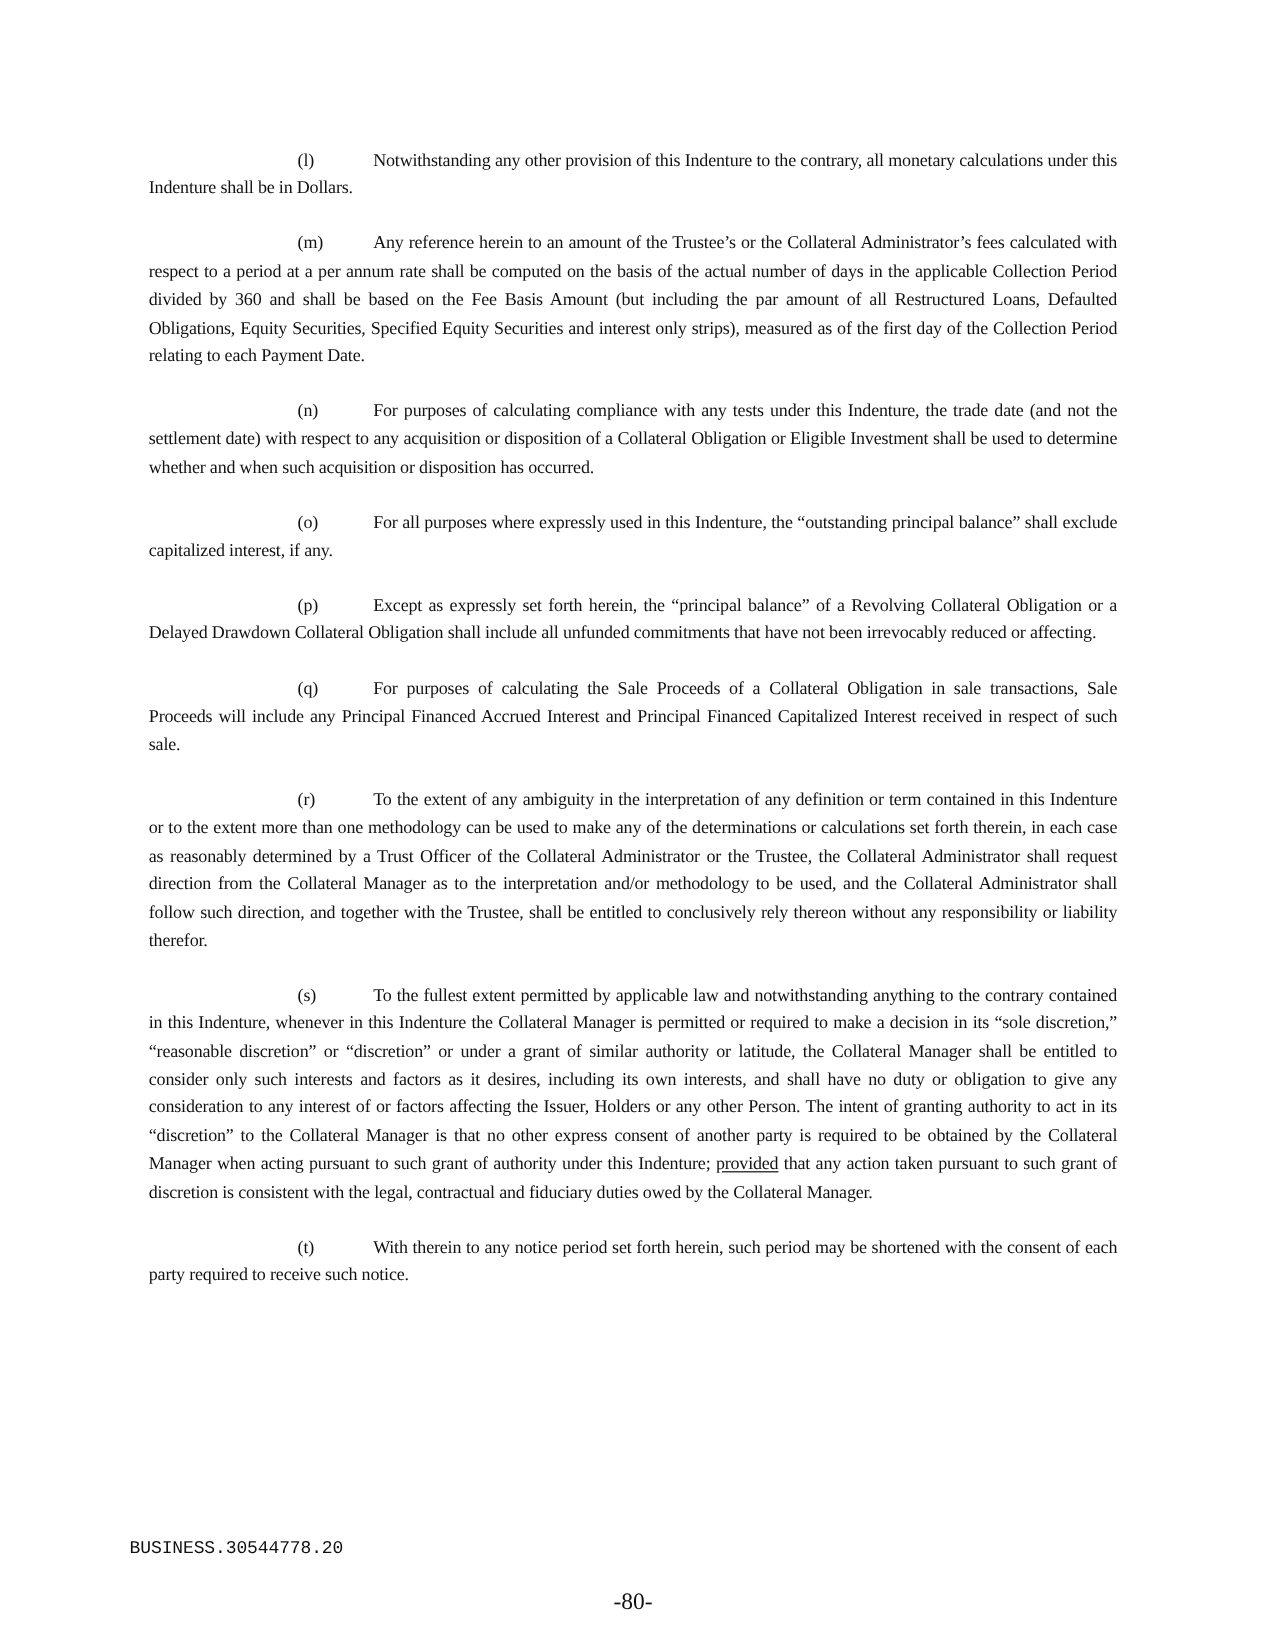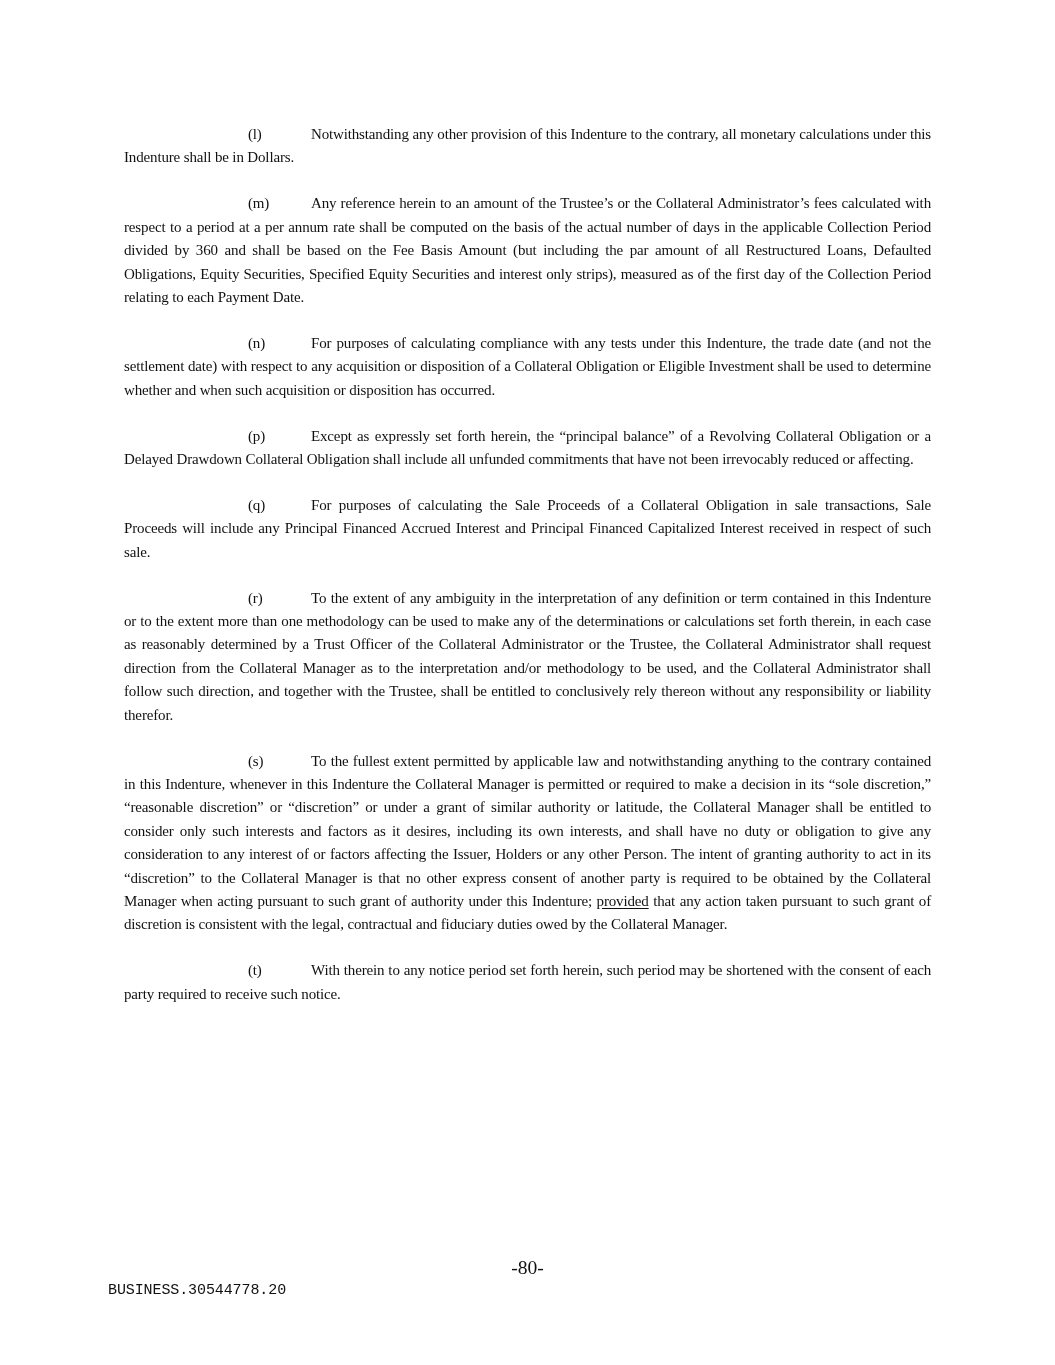--- a/index.html
+++ b/index.html
@@ -32,21 +32,21 @@
       display: inline-block;
       margin-left: 124px;
       width: 63px;
     }
     .para u {
       text-decoration: underline;
       text-underline-offset: 2px;
     }
     .page-number {
       position: absolute;
-      top: 1256px;
+      top: 1324px;
       left: 0;
       width: 1055px;
       text-align: center;
       font-size: 19.6px;
       line-height: 23px;
     }
     .doc-id {
       position: absolute;
       left: 108px;
       top: 1284px;
@@ -60,20 +60,21 @@
 <body>
 
 <div class="page">
 
   <p class="para"><span class="label">(l)</span><span>Notwithstanding any other provision of this Indenture to the contrary, all monetary calculations under this Indenture shall be in Dollars.</span></p>
 
   <p class="para"><span class="label">(m)</span><span>Any reference herein to an amount of the Trustee’s or the Collateral Administrator’s fees calculated with respect to a period at a per annum rate shall be computed on the basis of the actual number of days in the applicable Collection Period divided by 360 and shall be based on the Fee Basis Amount (but including the par amount of all Restructured Loans, Defaulted Obligations, Equity Securities, Specified Equity Securities and interest only strips), measured as of the first day of the Collection Period relating to each Payment Date.</span></p>
 
   <p class="para"><span class="label">(n)</span><span>For purposes of calculating compliance with any tests under this Indenture, the trade date (and not the settlement date) with respect to any acquisition or disposition of a Collateral Obligation or Eligible Investment shall be used to determine whether and when such acquisition or disposition has occurred.</span></p>
 
+  <p class="para"><span class="label">(o)</span><span>For all purposes where expressly used in this Indenture, the “outstanding principal balance” shall exclude capitalized interest, if any.</span></p>
 
   <p class="para"><span class="label">(p)</span><span>Except as expressly set forth herein, the “principal balance” of a Revolving Collateral Obligation or a Delayed Drawdown Collateral Obligation shall include all unfunded commitments that have not been irrevocably reduced or affecting.</span></p>
 
   <p class="para"><span class="label">(q)</span><span>For purposes of calculating the Sale Proceeds of a Collateral Obligation in sale transactions, Sale Proceeds will include any Principal Financed Accrued Interest and Principal Financed Capitalized Interest received in respect of such sale.</span></p>
 
   <p class="para"><span class="label">(r)</span><span>To the extent of any ambiguity in the interpretation of any definition or term contained in this Indenture or to the extent more than one methodology can be used to make any of the determinations or calculations set forth therein, in each case as reasonably determined by a Trust Officer of the Collateral Administrator or the Trustee, the Collateral Administrator shall request direction from the Collateral Manager as to the interpretation and/or methodology to be used, and the Collateral Administrator shall follow such direction, and together with the Trustee, shall be entitled to conclusively rely thereon without any responsibility or liability therefor.</span></p>
 
   <p class="para"><span class="label">(s)</span><span>To the fullest extent permitted by applicable law and notwithstanding anything to the contrary contained in this Indenture, whenever in this Indenture the Collateral Manager is permitted or required to make a decision in its “sole discretion,” “reasonable discretion” or “discretion” or under a grant of similar authority or latitude, the Collateral Manager shall be entitled to consider only such interests and factors as it desires, including its own interests, and shall have no duty or obligation to give any consideration to any interest of or factors affecting the Issuer, Holders or any other Person.  The intent of granting authority to act in its “discretion” to the Collateral Manager is that no other express consent of another party is required to be obtained by the Collateral Manager when acting pursuant to such grant of authority under this Indenture; </span><u>provided</u><span> that any action taken pursuant to such grant of discretion is consistent with the legal, contractual and fiduciary duties owed by the Collateral Manager.</span></p>
 
   <p class="para"><span class="label">(t)</span><span>With therein to any notice period set forth herein, such period may be shortened with the consent of each party required to receive such notice.</span></p>

